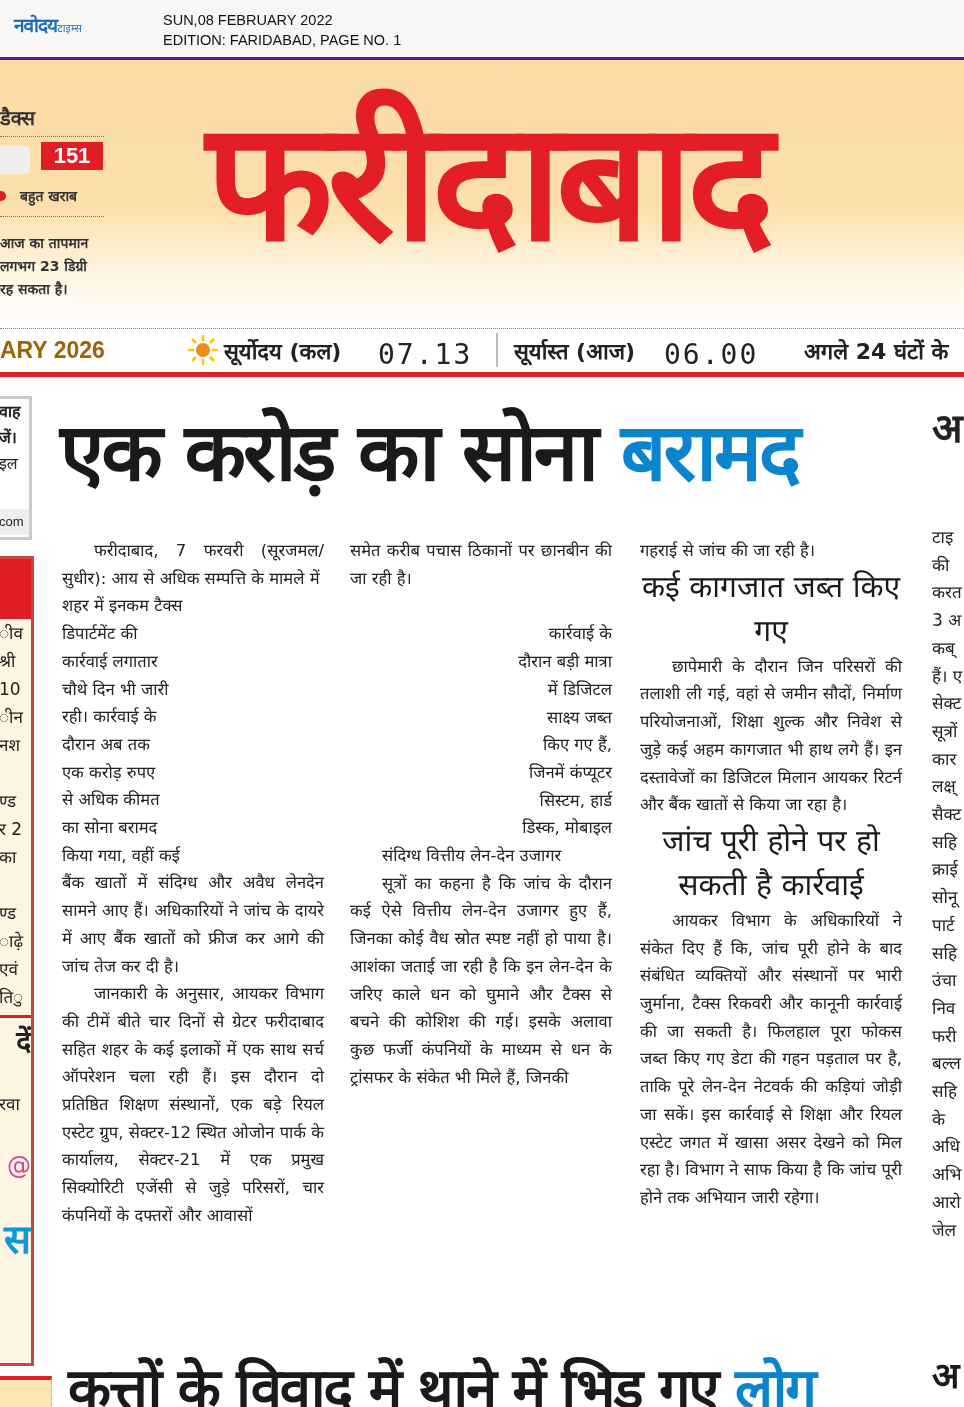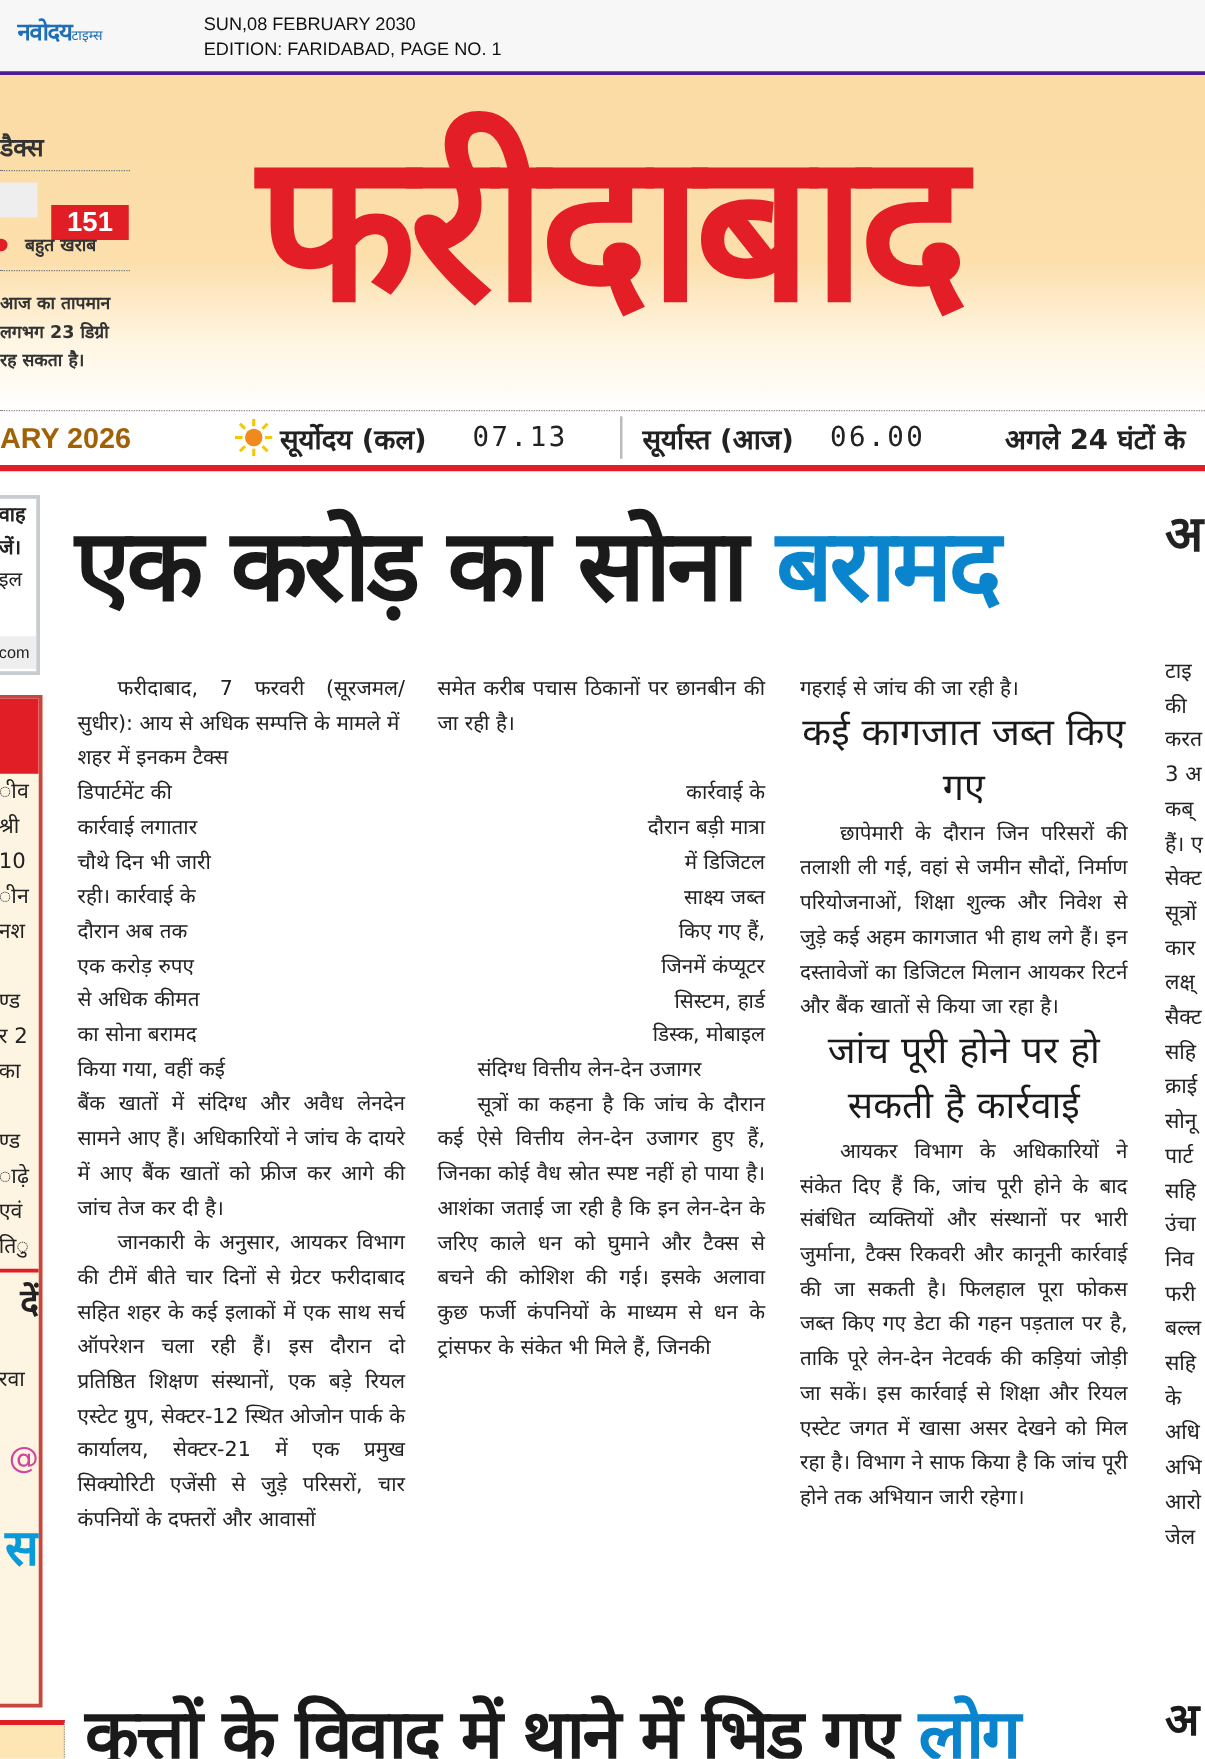--- a/index.html
+++ b/index.html
@@ -6,30 +6,30 @@
 html,body{width:964px;height:1407px;overflow:hidden;background:#fff;font-family:"DejaVu Sans",sans-serif;color:#222}
 .topbar{position:absolute;left:0;top:0;width:964px;height:60px;background:#f7f7f7;border-bottom:3px solid #4c1d95}
 .logo{position:absolute;left:14px;top:12px;color:#1f6fb8;font-weight:bold;font-size:19px;letter-spacing:-1px}
 .logo small{font-size:11px;font-weight:normal;letter-spacing:0}
 .meta{position:absolute;left:163px;top:10px;font-family:"Liberation Sans",sans-serif;font-size:14.5px;line-height:20px;color:#111}
 .page{position:absolute;left:0;top:60px;width:964px;height:1347px;overflow:hidden;background:#fff}
 .mast{position:absolute;left:0;top:0;width:964px;height:270px;background:linear-gradient(#fbdba4 0%,#fcdfac 55%,#fff6e4 80%,#ffffff 100%)}
 .aqi-label{position:absolute;left:0;top:44px;font-size:20px;font-weight:bold;color:#333}
 .aqi-sep{position:absolute;left:0;width:104px;border-top:1px dotted #777}
 .aqi-bar{position:absolute;left:0;top:86px;width:30px;height:28px;background:#eee}
-.aqi-val{position:absolute;left:41px;top:104px;width:62px;height:28px;background:#e11d25;color:#fff;font-weight:bold;font-size:22px;text-align:center;line-height:28px;font-family:"Liberation Sans",sans-serif}
+.aqi-val{position:absolute;left:41px;top:82px;width:62px;height:28px;background:#e11d25;color:#fff;font-weight:bold;font-size:22px;text-align:center;line-height:28px;font-family:"Liberation Sans",sans-serif}
 .aqi-dot{position:absolute;left:0;top:131px;width:6px;height:10px;background:#e11d25;border-radius:0 6px 6px 0}
 .aqi-status{position:absolute;left:20px;top:126px;font-size:14px;font-weight:bold;color:#333}
 .weather{position:absolute;left:0;top:172px;width:110px;font-size:14px;font-weight:bold;line-height:23px;color:#333;white-space:nowrap;overflow:hidden}
 .city{position:absolute;left:206px;top:22px;font-size:165px;font-weight:bold;color:#e41e26;letter-spacing:-6px;line-height:200px;white-space:nowrap;font-family:"DejaVu Sans",sans-serif}
 .strip{position:absolute;left:0;top:268px;width:964px;height:46px;border-top:1px dotted #888;background:#fff}
 .strip .date{position:absolute;left:0;top:8px;font-size:23px;font-weight:bold;font-family:"Liberation Sans",sans-serif;color:#a16207}
 .sun{position:absolute;left:188px;top:6px;width:30px;height:30px}
 .strip .lbl{position:absolute;top:6px;font-size:22px;font-weight:bold;color:#222}
-.strip .time{position:absolute;top:9px;font-size:22px;color:#222;letter-spacing:2px;font-family:"DejaVu Sans Mono",monospace}
+.strip .time{position:absolute;top:9px;font-size:28px;color:#222;letter-spacing:2px;font-family:"DejaVu Sans Mono",monospace}
 .strip .vsep{position:absolute;left:496px;top:4px;height:34px;border-left:2px solid #bbb}
 .redline{position:absolute;left:0;top:312px;width:964px;height:5px;background:#e11d25}
 .lbox1{position:absolute;left:-4px;top:336px;width:36px;height:144px;border:3px solid #c7ccd0;background:#fff;overflow:hidden}
 .lbox1 div{font-size:16px;line-height:26px;white-space:nowrap;direction:rtl;text-align:left}
 .lbox1 .url{position:absolute;left:0;bottom:2px;width:30px;background:#eee;font-size:13px;font-family:"Liberation Sans",sans-serif}
 .lbox2{position:absolute;left:-4px;top:496px;width:38px;height:810px;border:3px solid #c9463e;background:#fdf4e2;overflow:hidden}
 .lbox2 .red{height:60px;background:#e11d25;width:100%}
 .lbox2 .txt{font-size:17px;line-height:28px;white-space:nowrap;direction:rtl;text-align:left}
 .lbox2 .gap{height:28px}
 .lbox2 .rl{height:3px;background:#e11d25;margin:4px 0}
@@ -49,21 +49,21 @@
 .headline2{position:absolute;left:68px;top:1284px;font-size:56px;font-weight:bold;color:#1a1a1a;letter-spacing:-2px;white-space:nowrap;line-height:90px}
 .headline2 .hl{color:#0a84cc}
 .bot-r{position:absolute;left:932px;top:1290px;font-size:36px;font-weight:bold;color:#1a1a1a}
 </style>
 </head>
 <body>
 
 <div class="topbar">
   <div class="logo"><span>नवोदय</span><small>टाइम्स</small></div>
   <div class="meta">
-    <div>SUN,08 FEBRUARY 2030</div>
+    <div>SUN,08 FEBRUARY 2022</div>
     <div>EDITION: FARIDABAD, PAGE NO. 1</div>
   </div>
 </div>
 
 <div class="page">
   <div class="mast">
     <div class="aqi-label">डैक्स</div>
     <div class="aqi-sep" style="top:76px"></div>
     <div class="aqi-bar"></div>
     <div class="aqi-val">151</div>

